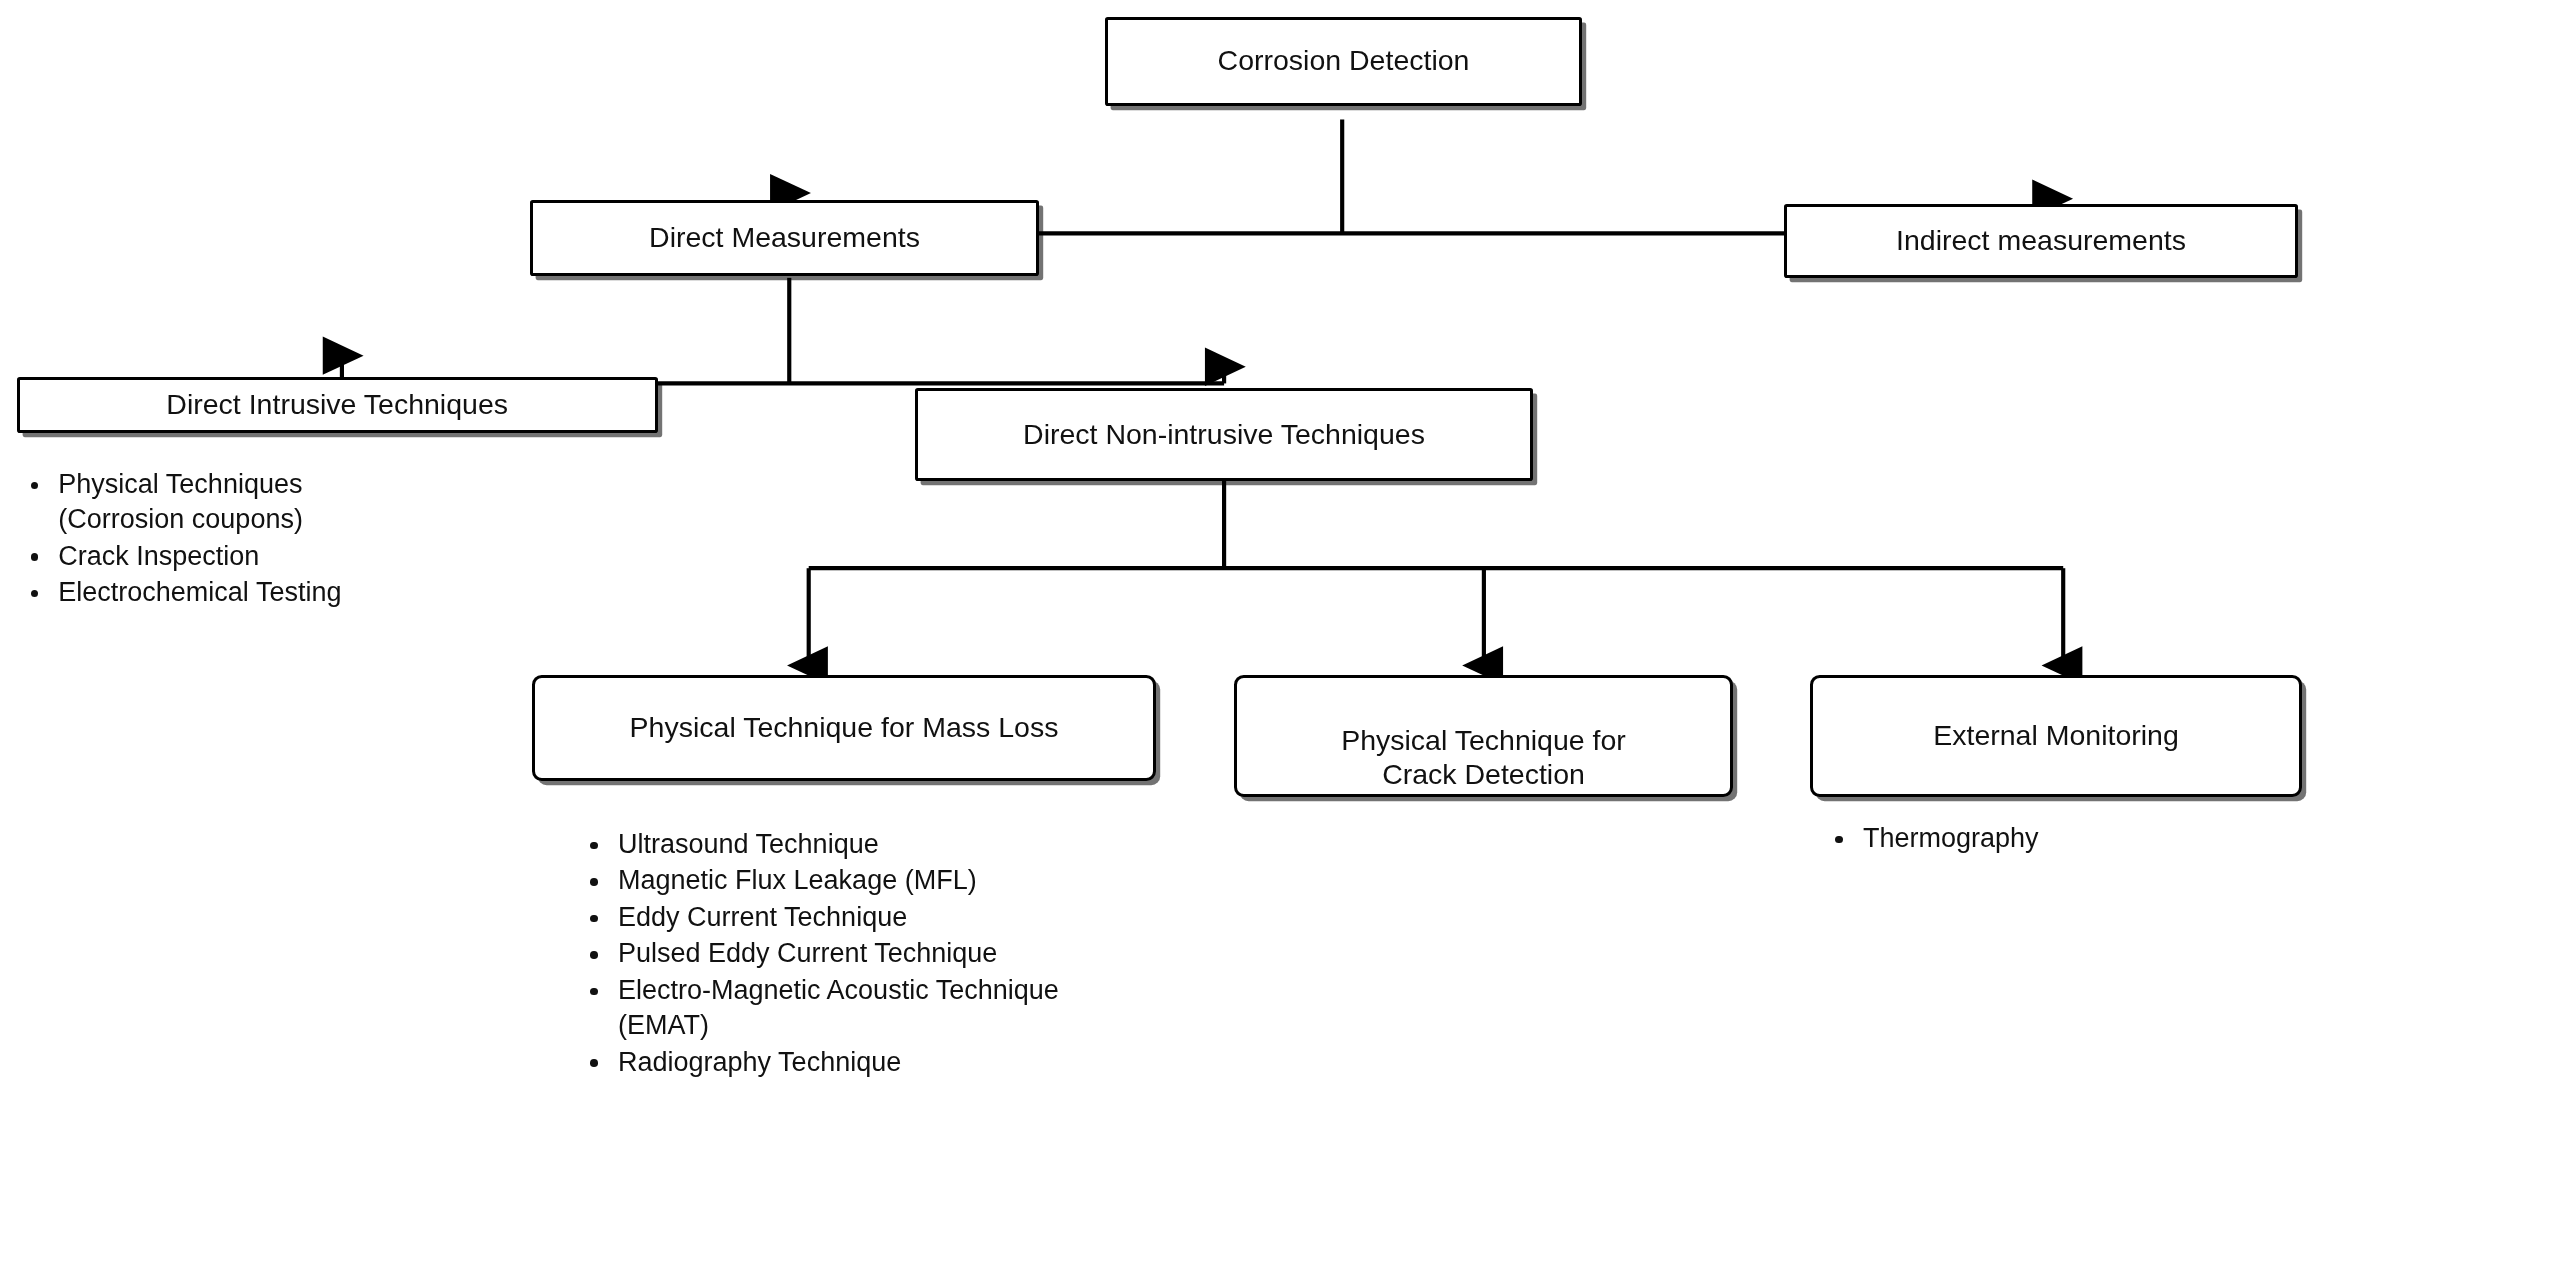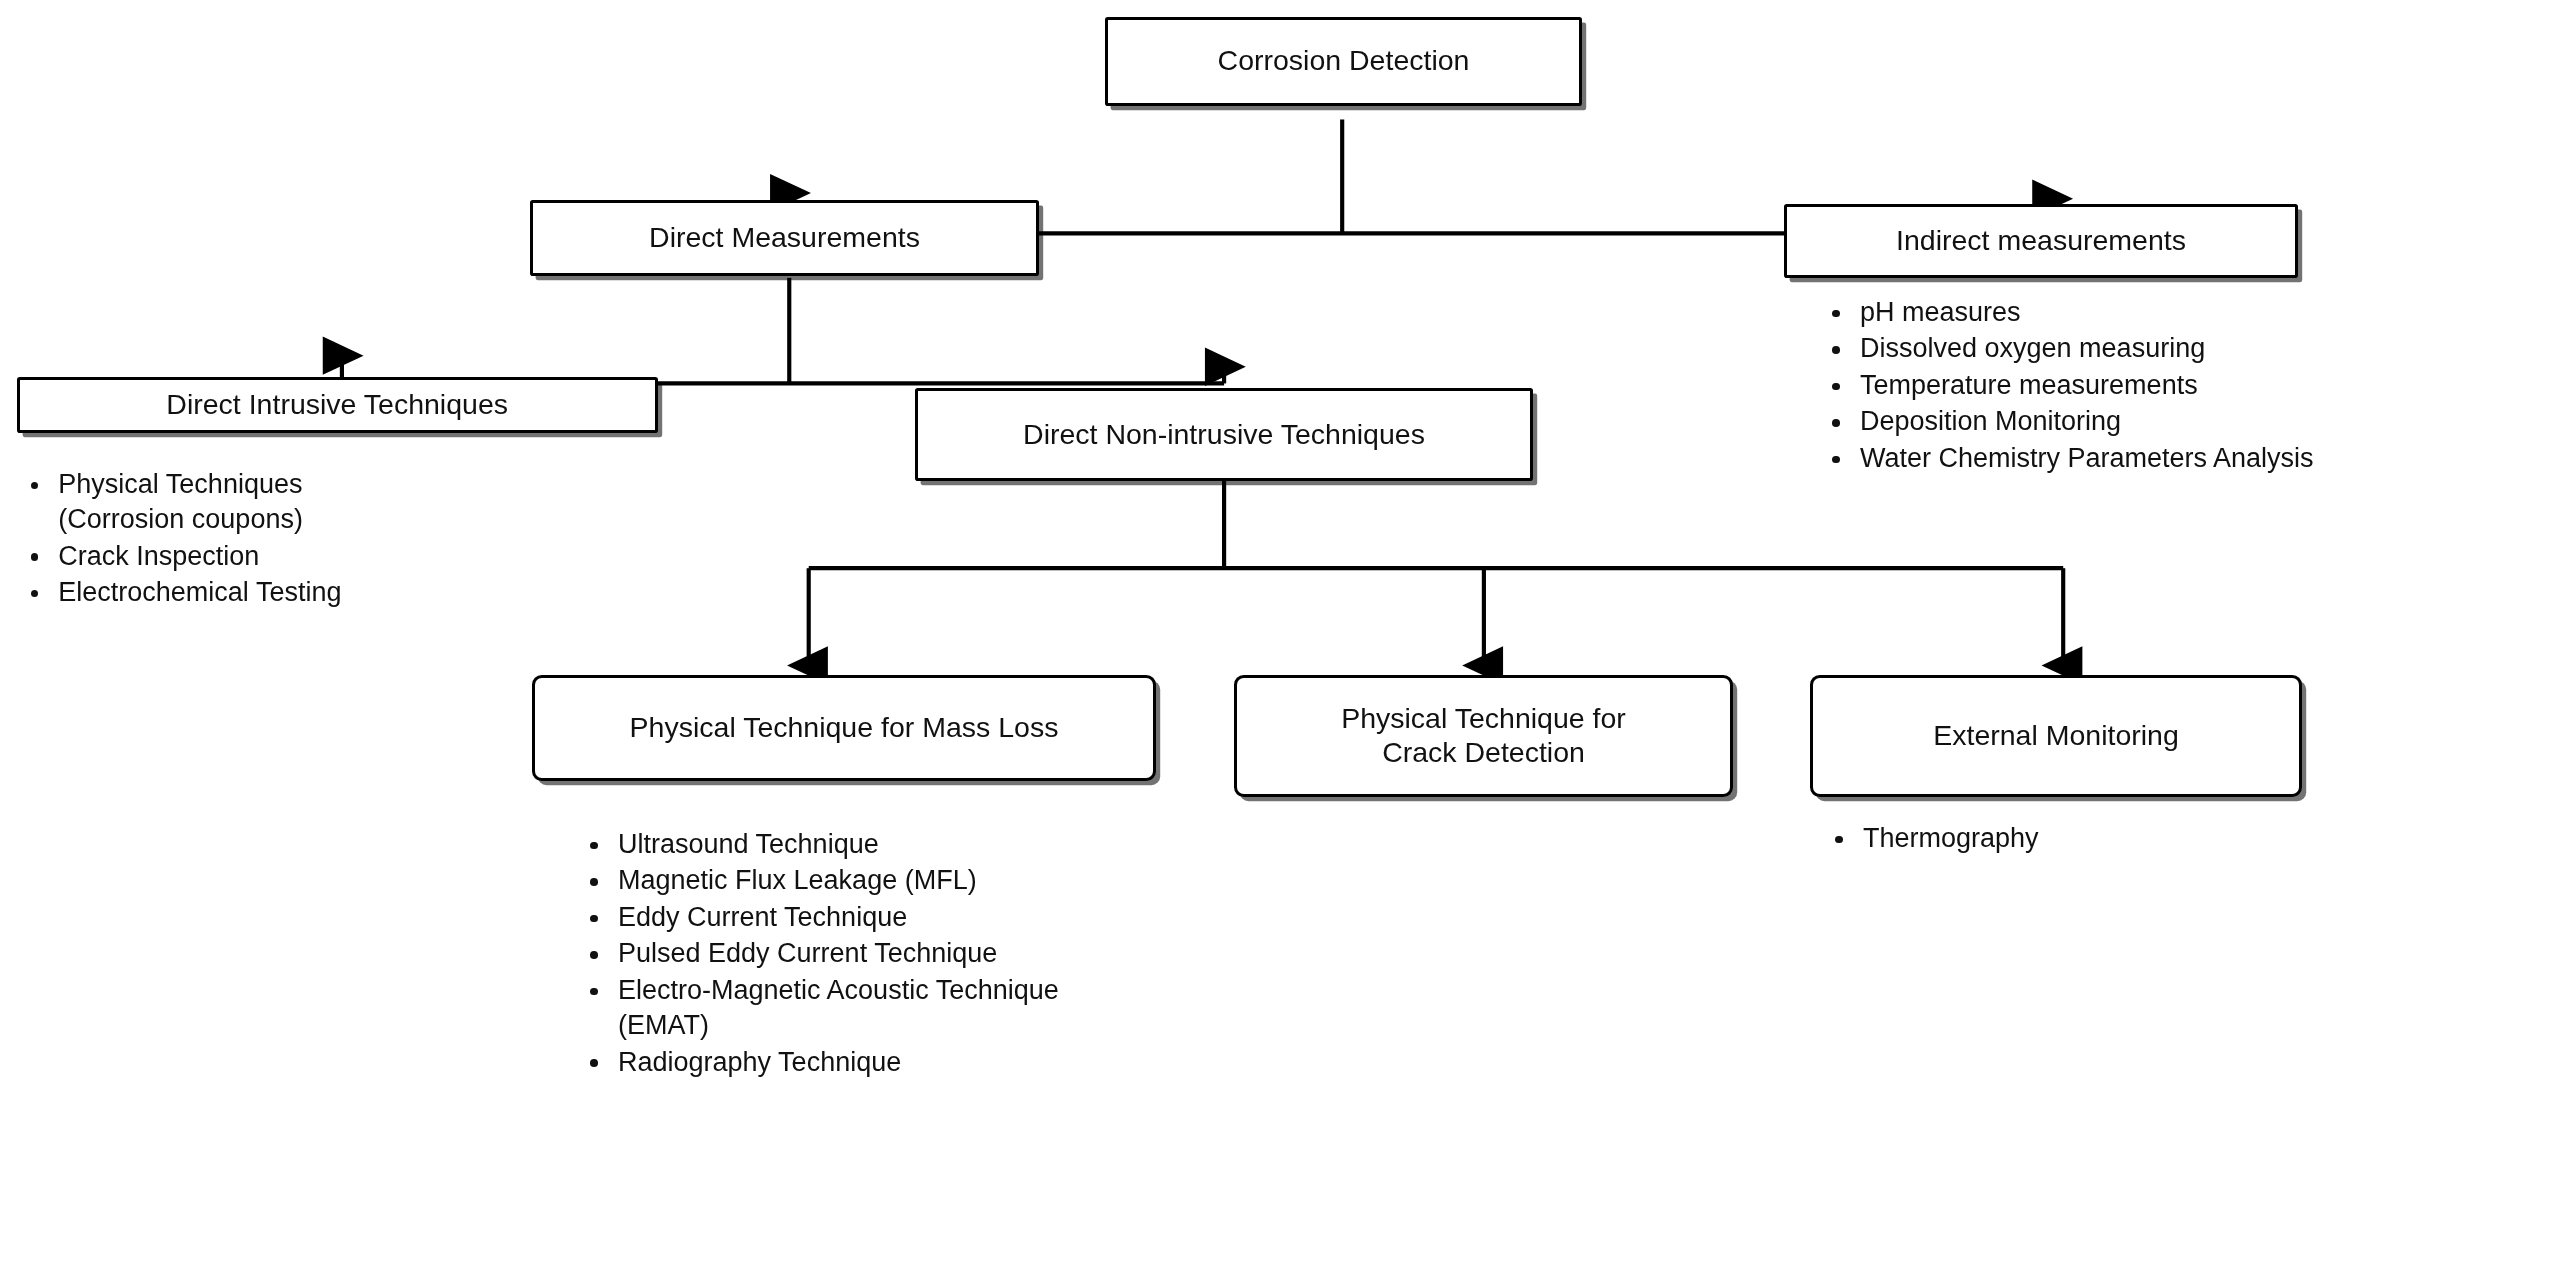--- a/index.html
+++ b/index.html
@@ -116,27 +116,20 @@
   </div>
 
   <div class="node" style="left:530px; top:200px; width:509px; height:76px;">
     <span class="node-label">Direct Measurements</span>
   </div>
 
   <div class="node" style="left:1784px; top:204px; width:514px; height:74px;">
     <span class="node-label">Indirect measurements</span>
   </div>
 
-  <ul class="blist" style="left:1817px; top:295px; width:750px;">
-    <li>pH measures</li>
-    <li>Dissolved oxygen measuring</li>
-    <li>Temperature measurements</li>
-    <li>Deposition Monitoring</li>
-    <li>Water Chemistry Parameters Analysis</li>
-  </ul>
 
   <div class="node" style="left:16.7px; top:377px; width:641px; height:56px;">
     <span class="node-label">Direct Intrusive Techniques</span>
   </div>
 
   <ul class="blist" style="left:15.3px; top:467px; width:414px;">
     <li>Physical Techniques (Corrosion coupons)</li>
     <li>Crack Inspection</li>
     <li>Electrochemical Testing</li>
   </ul>
@@ -151,21 +144,21 @@
 
   <ul class="blist" style="left:575px; top:827px; width:577px;">
     <li>Ultrasound Technique</li>
     <li>Magnetic Flux Leakage (MFL)</li>
     <li>Eddy Current Technique</li>
     <li>Pulsed Eddy Current Technique</li>
     <li>Electro-Magnetic Acoustic Technique (EMAT)</li>
     <li>Radiography Technique</li>
   </ul>
 
-  <div class="node rounded" style="left:1234px; top:675px; width:499px; height:122px; white-space:pre-line;">
+  <div class="node rounded" style="left:1234px; top:675px; width:499px; height:122px; white-space:pre-line;align-items:flex-end;">
     <span class="node-label">Physical Technique for
 Crack Detection</span>
   </div>
 
 
   <div class="node rounded" style="left:1810px; top:675px; width:492px; height:122px;">
     <span class="node-label">External Monitoring</span>
   </div>
 
   <ul class="blist" style="left:1820px; top:821px; width:486px;">

